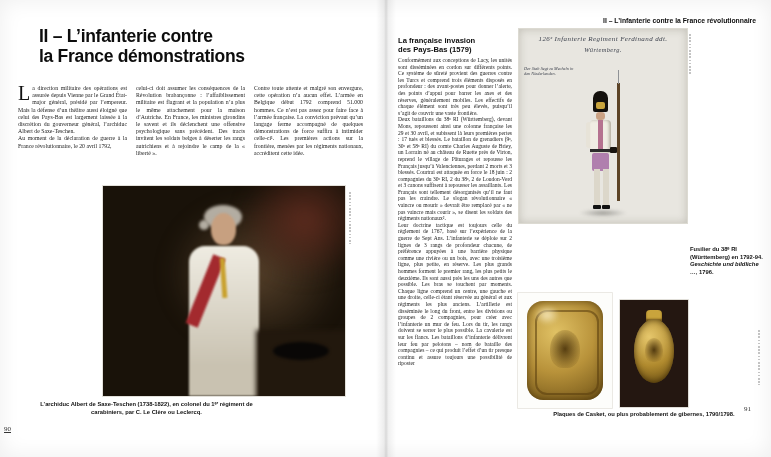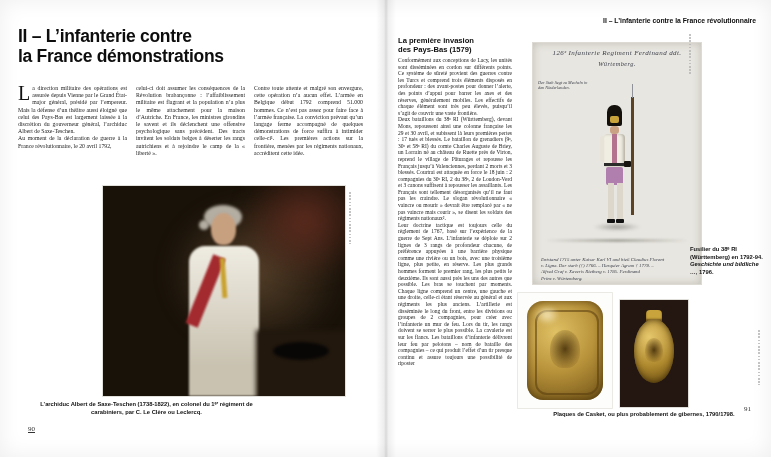--- a/index.html
+++ b/index.html
@@ -8,21 +8,21 @@
     font-family:"Liberation Serif",serif;color:#1a1a1a;overflow:hidden;
     box-shadow:inset 0 0 22px rgba(0,0,0,.07);
   }
   .spine{position:absolute;left:376px;top:0;width:20px;height:457px;
     background:linear-gradient(90deg,rgba(0,0,0,0) 0%,rgba(0,0,0,.07) 40%,rgba(0,0,0,.15) 50%,rgba(0,0,0,.06) 62%,rgba(0,0,0,0) 100%);}
   .abs{position:absolute;}
 
   
   .title{left:18px;top:26px;width:330px;margin:0;font-family:"Liberation Sans",sans-serif;
     font-weight:bold;font-size:17.5px;line-height:1.16;letter-spacing:-.3px;color:#0d0d0d;}
-  .title span{display:block;}
+  .title span{display:block;margin-left:21px;}
   .cols{left:18px;top:85px;width:346px;display:flex;gap:9px;}
   .col{width:109px;font-size:5.8px;line-height:7.2px;text-align:justify;color:#222;
     hyphens:auto;-webkit-hyphens:auto;}
   .col p{margin:0;}
   .dropcap{float:left;font-size:20px;line-height:15px;padding:1px 2px 0 0;color:#111;}
 
   .portrait{left:103px;top:186px;width:242px;height:210px;margin:0;background:#191209;overflow:hidden;
     box-shadow:0 0 0 1px #e2e0da;}
   .portrait .art{position:absolute;}
   .p-glow{left:25%;top:4%;width:75%;height:75%;background:radial-gradient(closest-side,#55402a,transparent);filter:blur(8px);}
@@ -33,35 +33,35 @@
   .p-coat{left:86px;top:60px;width:70px;height:150px;background:linear-gradient(180deg,#efece2,#c9c2b1 80%);
     border-radius:16px 16px 0 0;filter:blur(1.1px);}
   .p-sash{left:96px;top:68px;width:13px;height:74px;background:#a32a2e;transform:rotate(22deg);filter:blur(1.2px);}
   .p-gold{left:118px;top:72px;width:5px;height:40px;background:#c9a12e;transform:rotate(-4deg);filter:blur(1px);}
   .p-table{right:-6px;bottom:-4px;width:95px;height:70px;background:#22180d;filter:blur(2.5px);}
   .p-hat{right:16px;bottom:36px;width:56px;height:18px;background:#090706;border-radius:50%;filter:blur(1.4px);}
 
   .cap{font-family:"Liberation Sans",sans-serif;font-weight:bold;font-size:5.8px;line-height:1.32;color:#111;margin:0;}
   .cap-portrait{left:35px;top:401px;width:223px;text-align:center;}
   .pnum{font-size:7px;color:#333;}
-  .pnum-left{left:28px;top:425px;text-decoration:underline;}
+  .pnum-left{left:4px;top:425px;text-decoration:underline;}
   .pnum-right{left:744px;top:405px;}
   .vcredit{width:1.5px;background:repeating-linear-gradient(180deg,#b9b9b9 0 1.6px,transparent 1.6px 3.2px);opacity:.85;}
 
   
   .running-header{left:500px;top:17px;width:256px;text-align:right;font-family:"Liberation Sans",sans-serif;
     font-weight:bold;font-size:6.8px;color:#0d0d0d;}
   .section-heading{left:398px;top:37px;width:120px;margin:0;font-family:"Liberation Sans",sans-serif;
     font-weight:bold;font-size:7.6px;line-height:1.18;color:#0d0d0d;}
   .section-heading span{display:block;}
   .rbody{left:398px;top:57px;width:114px;font-size:5.5px;line-height:6.6px;text-align:justify;color:#222;
     hyphens:auto;-webkit-hyphens:auto;}
   .rbody p{margin:0;}
 
-  .plate{left:518px;top:28px;width:168px;height:241px;margin:15px;background:#e8e6e0;
+  .plate{left:518px;top:28px;width:168px;height:194px;margin:1px;background:#e8e6e0;
     box-shadow:inset 0 0 8px rgba(90,85,70,.28),0 0 0 1px #dcdad2;overflow:hidden;}
   .script{font-style:italic;color:#3c414c;font-family:"Liberation Serif",serif;position:absolute;}
   .ps1{left:0;top:6px;width:100%;text-align:center;font-size:7px;letter-spacing:.4px;}
   .ps2{left:0;top:17px;width:100%;text-align:center;font-size:6.4px;letter-spacing:.4px;}
   .ps-side{left:5px;top:37px;width:54px;font-size:4.3px;line-height:5.4px;}
   .ps-bottom{left:8px;top:214px;width:152px;font-size:4.9px;line-height:6.2px;}
   .ground{position:absolute;left:12px;top:196px;width:144px;height:3px;
     background:linear-gradient(90deg,transparent,rgba(90,90,80,.45),transparent);filter:blur(1px);}
 
   .soldier{position:absolute;left:54px;top:46px;width:60px;height:150px;}
@@ -147,21 +147,21 @@
 
     <p class="abs cap cap-portrait">L’archiduc Albert de Saxe-Teschen (1738-1822), en colonel du 1ᵉʳ régiment de carabiniers, par C. Le Clère ou Leclercq.</p>
     <div class="abs pnum pnum-left">90</div>
     <div class="abs vcredit" style="left:349px;top:192px;height:52px;"></div>
   </section>
 
   <section>
     <div class="abs running-header">II – L’infanterie contre la France révolutionnaire</div>
 
     <h2 class="abs section-heading">
-      <span>La première invasion</span>
+      <span>La française invasion</span>
       <span>des Pays-Bas (1579)</span>
     </h2>
 
     <div class="abs rbody">
       <p>Conformément aux conceptions de Lacy, les unités sont disséminées en cordon sur différents points. Ce système de sûreté provient des guerres contre les Turcs et comprend trois éléments disposés en profondeur : des avant-postes pour donner l’alerte, des points d’appui pour barrer les axes et des réserves, généralement mobiles. Les effectifs de chaque élément sont très peu élevés, puisqu’il s’agit de couvrir une vaste frontière.</p>
       <p>Deux bataillons du 38ᵉ RI (Württemberg), devant Mons, repoussent ainsi une colonne française les 29 et 30 avril, et subissent là leurs premières pertes : 17 tués et blessés. Le bataillon de grenadiers (9ᵉ, 30ᵉ et 58ᵉ RI) du comte Charles Auguste de Briey, un Lorrain né au château de Ruette près de Virton, reprend le village de Pâturages et repousse les Français jusqu’à Valenciennes, perdant 2 morts et 3 blessés. Courtrai est attaquée en force le 18 juin : 2 compagnies du 30ᵉ RI, 2 du 38ᵉ, 2 de Loudon-Verd et 3 canons suffisent à repousser les assaillants. Les Français sont tellement désorganisés qu’il ne faut pas les craindre. Le slogan révolutionnaire « vaincre ou mourir » devrait être remplacé par « ne pas vaincre mais courir », se disent les soldats des régiments nationaux².</p>
       <p>Leur doctrine tactique est toujours celle du règlement de 1767, basé sur l’expérience de la guerre de Sept Ans. L’infanterie se déploie sur 2 lignes de 3 rangs de profondeur chacune, de préférence appuyées à une barrière physique comme une rivière ou un bois, avec une troisième ligne, plus petite, en réserve. Les plus grands hommes forment le premier rang, les plus petits le deuxième. Ils sont aussi près les uns des autres que possible. Les bras se touchent par moments. Chaque ligne comprend un centre, une gauche et une droite, celle-ci étant réservée au général et aux régiments les plus anciens. L’artillerie est disséminée le long du front, entre les divisions ou groupes de 2 compagnies, pour créer avec l’infanterie un mur de feu. Lors du tir, les rangs doivent se serrer le plus possible. La cavalerie est sur les flancs. Les bataillons d’infanterie délivrent leur feu par pelotons – nom de bataille des compagnies – ce qui produit l’effet d’un tir presque continu et assure toujours une possibilité de riposter</p>
     </div>
 
     <figure class="abs plate">

